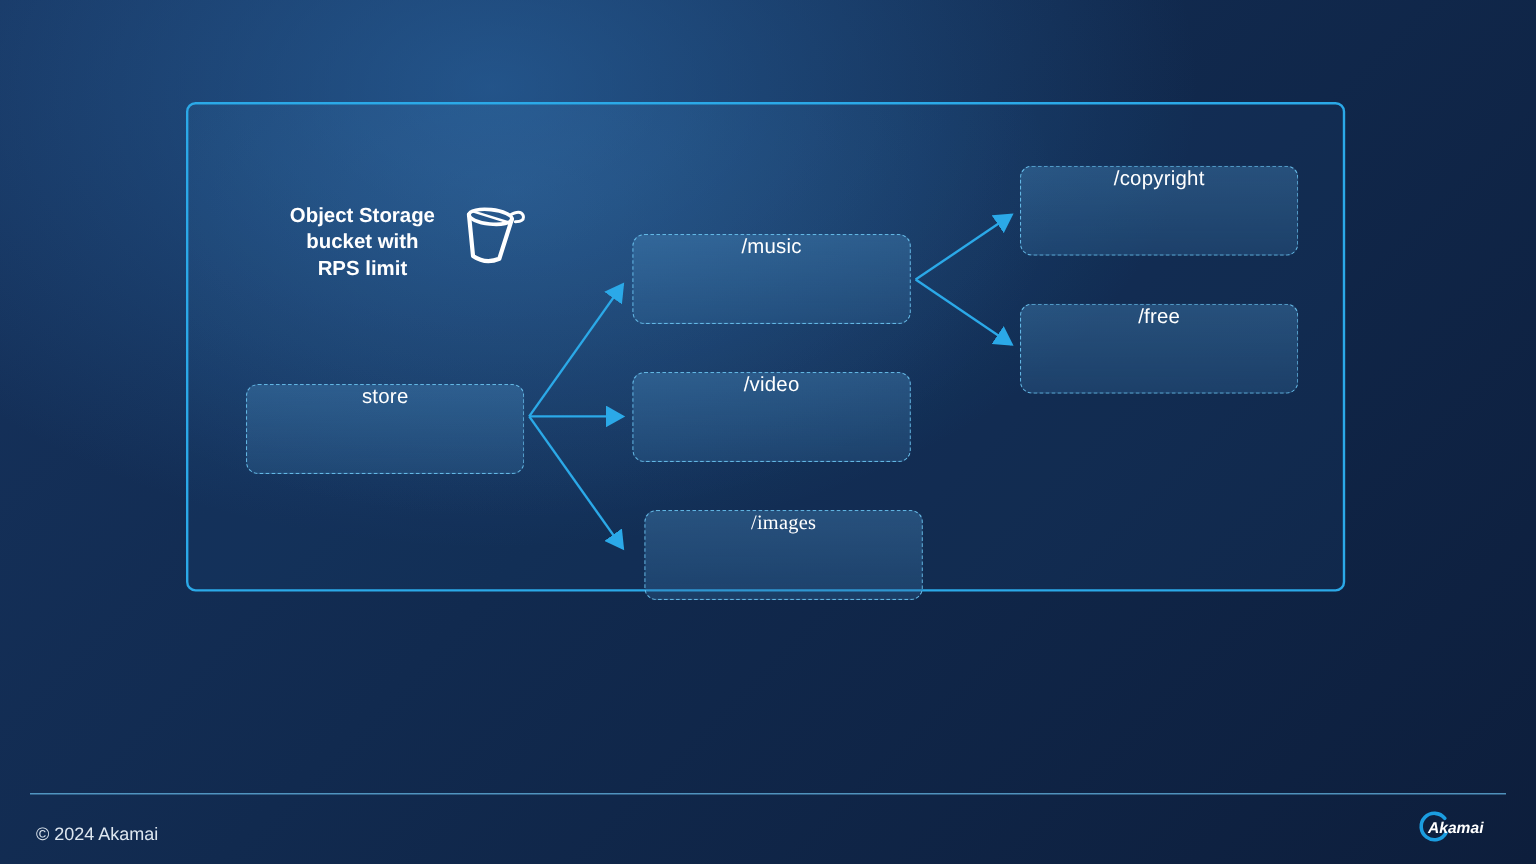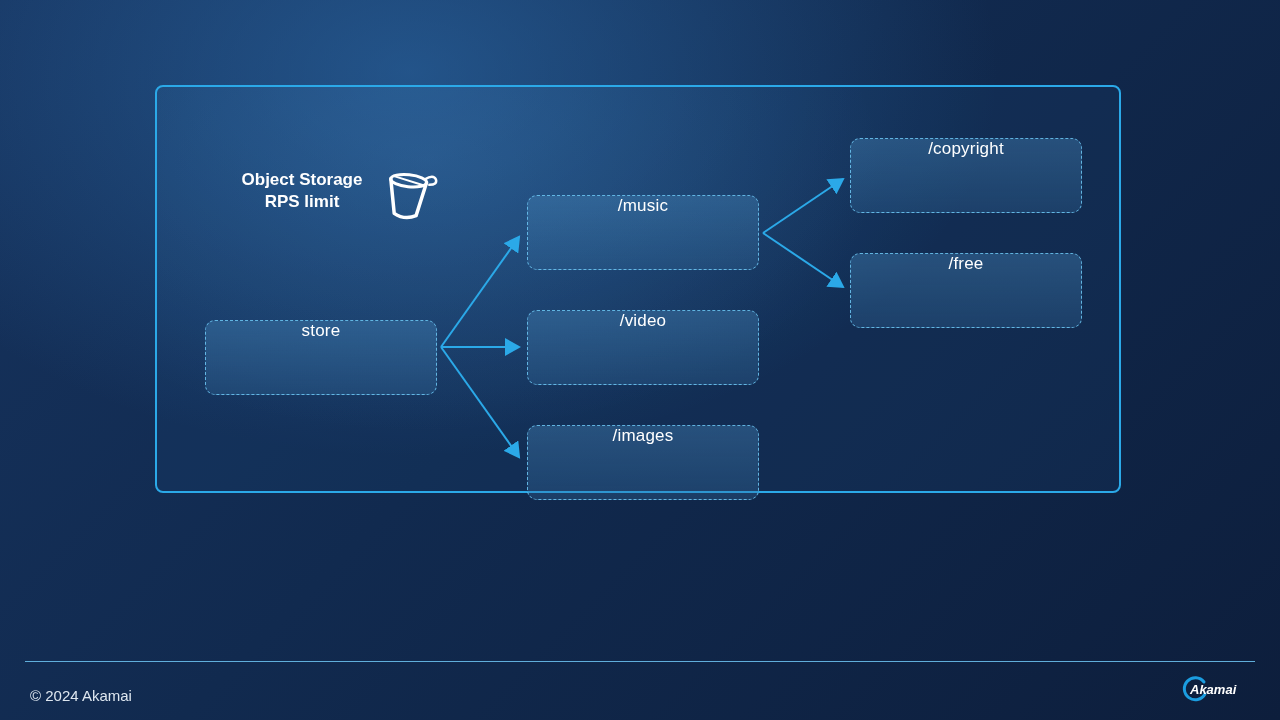--- a/index.html
+++ b/index.html
@@ -32,21 +32,21 @@
     border-radius: 10px;
     background: linear-gradient(180deg, rgba(72,136,188,0.40), rgba(52,108,158,0.32));
     display: flex; align-items: flex-start; justify-content: center;
     font-size: 17px;
     color: #ffffff;
     letter-spacing: 0.2px;
   }
   .node-store     { left: 48px;  top: 233px; }
   .node-music     { left: 370px; top: 108px; }
   .node-video     { left: 370px; top: 223px; }
-  .node-images    { left: 370px; top: 338px; }
+  .node-images    { left: 380px; top: 338px; font-family: Liberation Serif, serif; }
   .node-copyright { left: 693px; top: 51px;  }
   .node-free      { left: 693px; top: 166px; }
 
   .diagram-title {
     position: absolute;
     left: 30px; top: 82px;
     width: 230px;
     text-align: center;
     font-weight: bold;
     font-size: 17px;
@@ -100,20 +100,21 @@
       <line x1="284" y1="260" x2="362" y2="150" marker-end="url(#arrowhead)"></line>
       <line x1="284" y1="260" x2="362" y2="260" marker-end="url(#arrowhead)"></line>
       <line x1="284" y1="260" x2="362" y2="370" marker-end="url(#arrowhead)"></line>
       <line x1="606" y1="146" x2="686" y2="92" marker-end="url(#arrowhead)"></line>
       <line x1="606" y1="146" x2="686" y2="200" marker-end="url(#arrowhead)"></line>
     </g>
   </svg>
 
   <div class="diagram-title">
     <div>Object Storage</div>
+    <div>bucket with</div>
     <div>RPS limit</div>
   </div>
 
   <svg class="bucket-icon" viewBox="0 0 64 64">
     <g transform="rotate(6 32 32)" stroke="#ffffff" fill="none" stroke-linecap="round" stroke-linejoin="round">
       <ellipse cx="28" cy="16" rx="18" ry="6" stroke-width="3"></ellipse>
       <path d="M10,16 L17,50 Q28,56 39,50 L46,16" stroke-width="3.5"></path>
       <path d="M44,13 Q52,7 55,12 Q57,17 49,18" stroke-width="2.5"></path>
       <line x1="13" y1="13" x2="43" y2="19" stroke-width="2"></line>
     </g>

